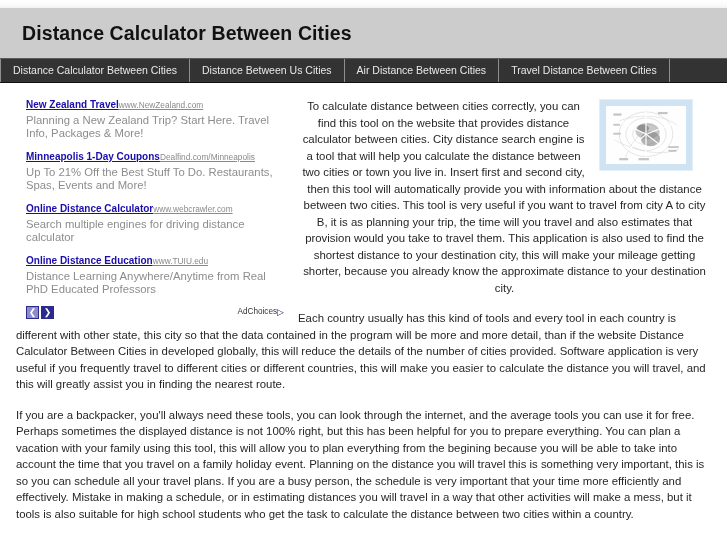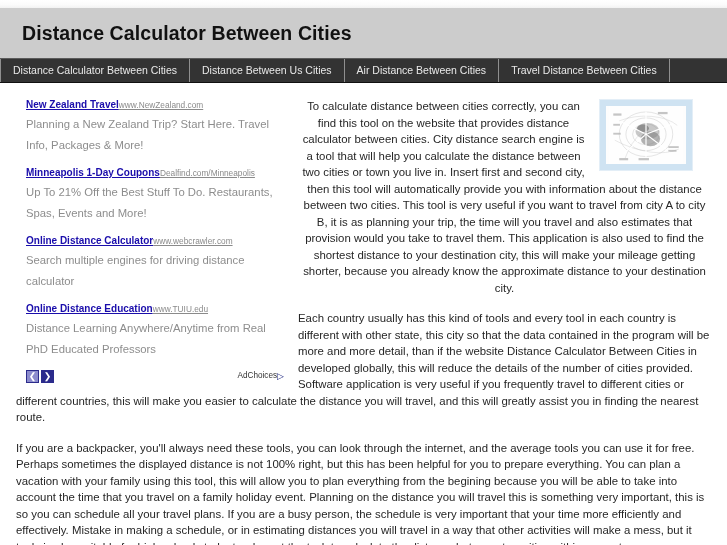--- a/index.html
+++ b/index.html
@@ -96,21 +96,21 @@
   }
   .ad-url {
     color: #8a8a8a;
     font-size: 8.3px;
     text-decoration: underline;
     cursor: pointer;
   }
   .ad-desc {
     color: #8d8d8d;
     font-size: 11.3px;
-    line-height: 21px;
+    line-height: 13px;
     margin-top: 1px;
   }
 
   .ad-footer {
     display: flex;
     align-items: center;
     justify-content: space-between;
     margin-top: 3px;
     height: 14px;
   }

